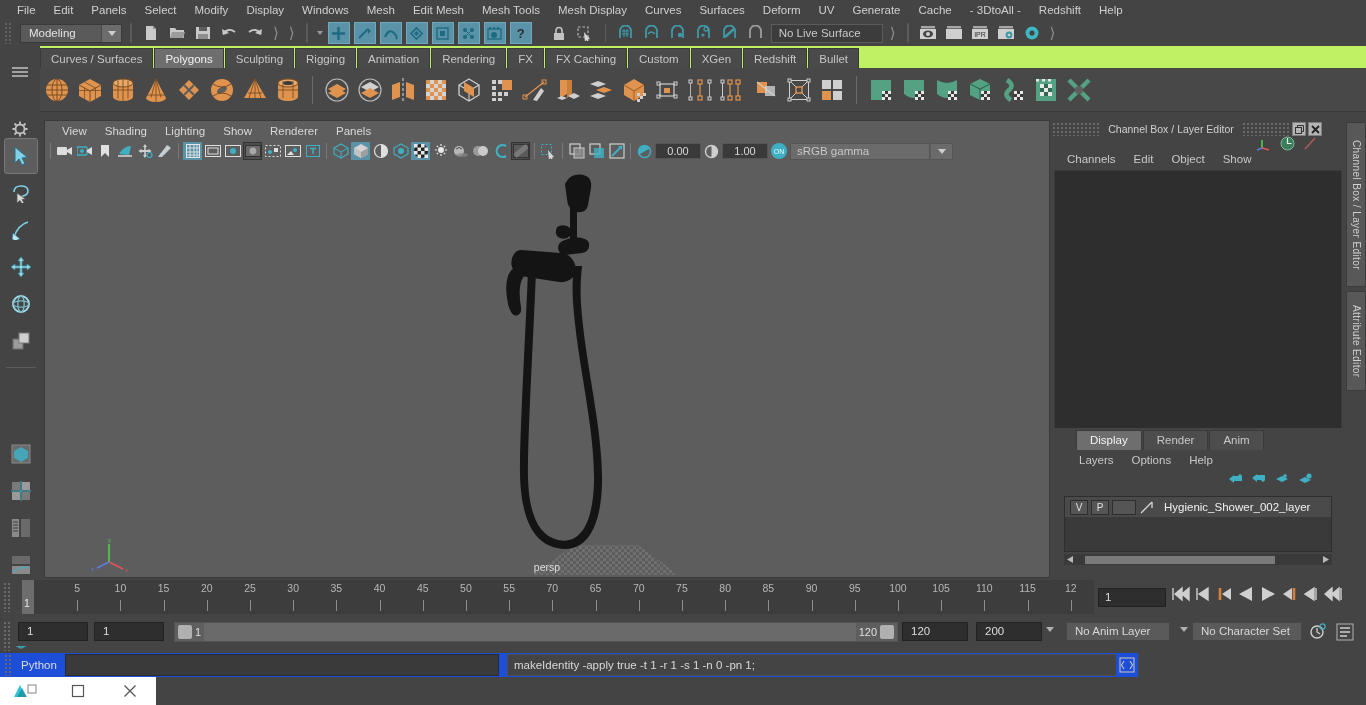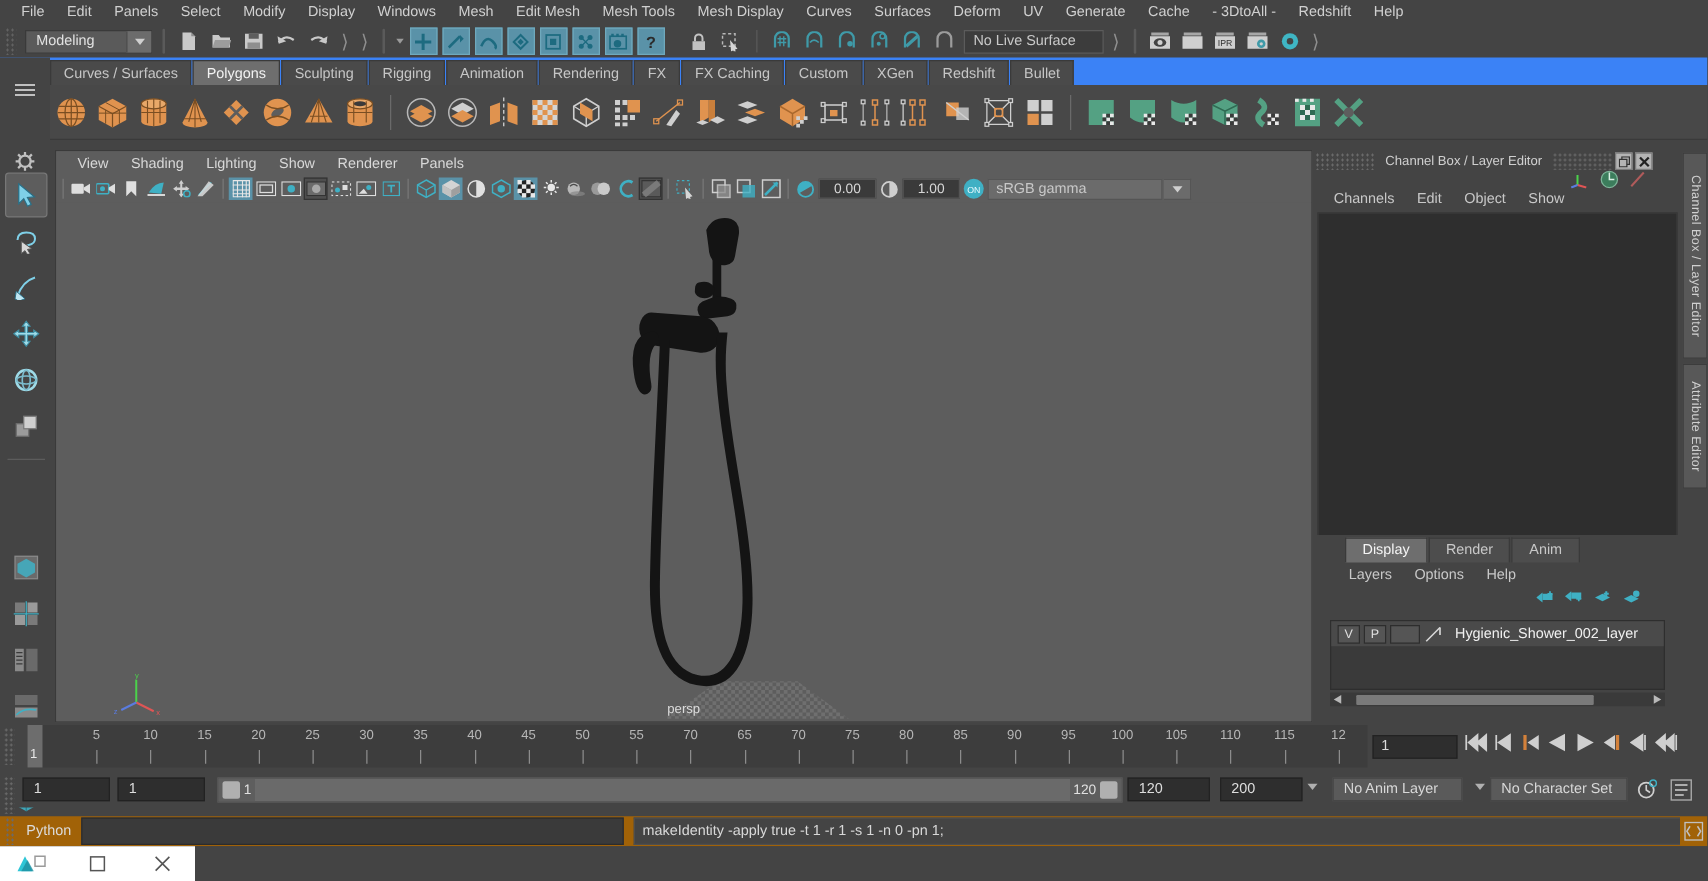--- a/index.html
+++ b/index.html
@@ -25,21 +25,21 @@
   .tri-d { width:0;height:0;border-left:4px solid transparent;border-right:4px solid transparent;border-top:5px solid #cfcfcf; }
   .vsep { width:1px; height:18px; background:#595959; margin:0 5px; }
   .vsep2 { width:2px; height:20px; background:#5a5a5a; margin:0 4px; border-radius:1px;}
   .tbtn { width:22px; height:22px; display:flex; align-items:center; justify-content:center; }
   .tbtn.on { background:#5a92a8; border:1px solid #6fa9bd;}
   .tbtn svg { display:block; }
   .nolive { height:19px; background:#3c3c3c; border:1px solid #5b5b5b; width:112px; display:flex; align-items:center; padding-left:7px; font-size:11.5px; color:#c9c9c9; }
   .paren { color:#8f8f8f; font-size:15px; padding:0 3px; }
 
   
-  .shelftabs { height:22px; background:#3b82f6; display:flex; align-items:flex-end; padding-left:40px; }
+  .shelftabs { height:22px; background:#bef264; display:flex; align-items:flex-end; padding-left:40px; }
   .shelftab { height:20px; line-height:20px; padding:0 10px; font-size:11.5px; color:#c6c6c6; background:#4a4a4a; border:1px solid #3a3a3a; border-bottom:none; margin-right:1px; }
   .shelftab.active { background:#6e6e6e; color:#f2f2f2; }
   .shelficons { height:44px; background:#484848; display:flex; align-items:center; padding-left:42px; gap:3px; border-bottom:1px solid #3a3a3a; }
   .shelficons .sep { width:1px; height:28px; background:#6a6a6a; margin:0 6px; }
   .shelfbtn { width:30px; height:32px; display:flex; align-items:center; justify-content:center; border-radius:2px;}
 
   .leftrail { position:absolute; left:0; top:46px; width:40px; bottom:0px; background:#444444; }
   .railicon { width:34px; height:26px; margin:3px 3px 0 3px; display:flex; align-items:center; justify-content:center; }
 
   
@@ -106,21 +106,21 @@
   
   .rangebar { position:absolute; left:0; top:618px; width:1366px; height:28px; background:#444;}
   .rfield { position:absolute; height:19px; background:#2e2e2e; border:1px solid #222; font-size:11.5px; color:#ddd; padding-left:8px; line-height:17px;}
   .rtrack { position:absolute; left:174px; top:4px; width:724px; height:20px; background:#6a6a6a; border:1px solid #535353;}
   .rleft { position:absolute; left:0; top:0; height:18px; background:#5e5e5e; display:flex; align-items:center; gap:3px; padding:0 3px;}
   .rknob { width:14px; height:14px; background:#b0b0b0; border-radius:2px;}
   .rright { position:absolute; right:0; top:0; height:18px; background:#5e5e5e; display:flex; align-items:center; gap:3px; padding:0 3px;}
   .animlayer { position:absolute; height:19px; background:#5a5a5a; border:1px solid #464646; font-size:11.5px; color:#d8d8d8; padding-left:8px; line-height:17px;}
 
   
-  .cmdline { position:absolute; left:0; top:653px; width:1366px; height:24px; background:#a16207; display:flex; align-items:center;}
+  .cmdline { position:absolute; left:0; top:653px; width:1138px; height:24px; background:#1d4ed8; display:flex; align-items:center;}
   .cmdgrip { width:9px; height:22px; background-image:radial-gradient(#6a6a6a 1px, transparent 1px); background-size:4px 4px; margin-left:4px;}
   .cmdlabel { width:52px; text-align:center; font-size:11.5px; color:#dcdcdc;}
   .cmdinput { height:22px; background:#3a3a3a; border:1px solid #2c2c2c; width:434px;}
   .cmdout { margin-left:8px; height:22px; background:#444; flex:1; font-size:11.5px; color:#d8d8d8; display:flex; align-items:center; padding-left:6px; border:1px solid #4e4e4e; border-right:none;}
   .cmdtool { width:22px; height:22px; display:flex; align-items:center; justify-content:center;}
 
   
   .taskbar { position:absolute; left:0; top:677px; width:1366px; height:28px; background:#444;}
   .tbwin { position:absolute; left:0; top:0; width:156px; height:28px; background:#ffffff; display:flex; align-items:center;}
   .tbitem { flex:1; display:flex; align-items:center; justify-content:center; height:28px; }

